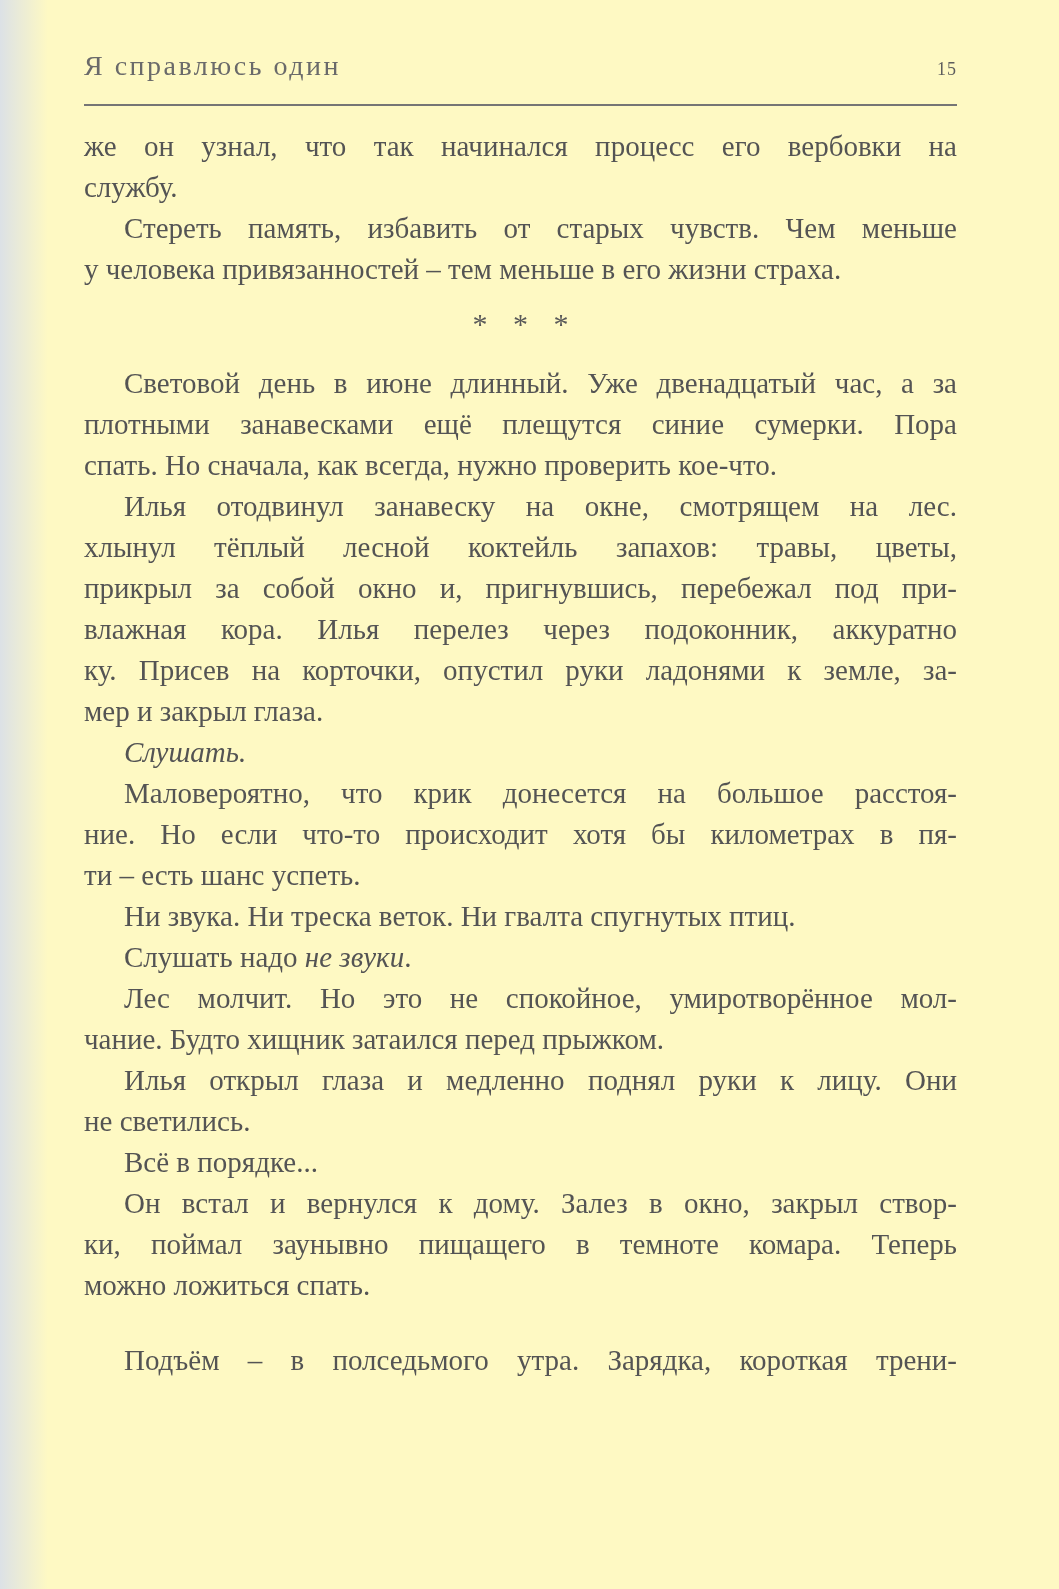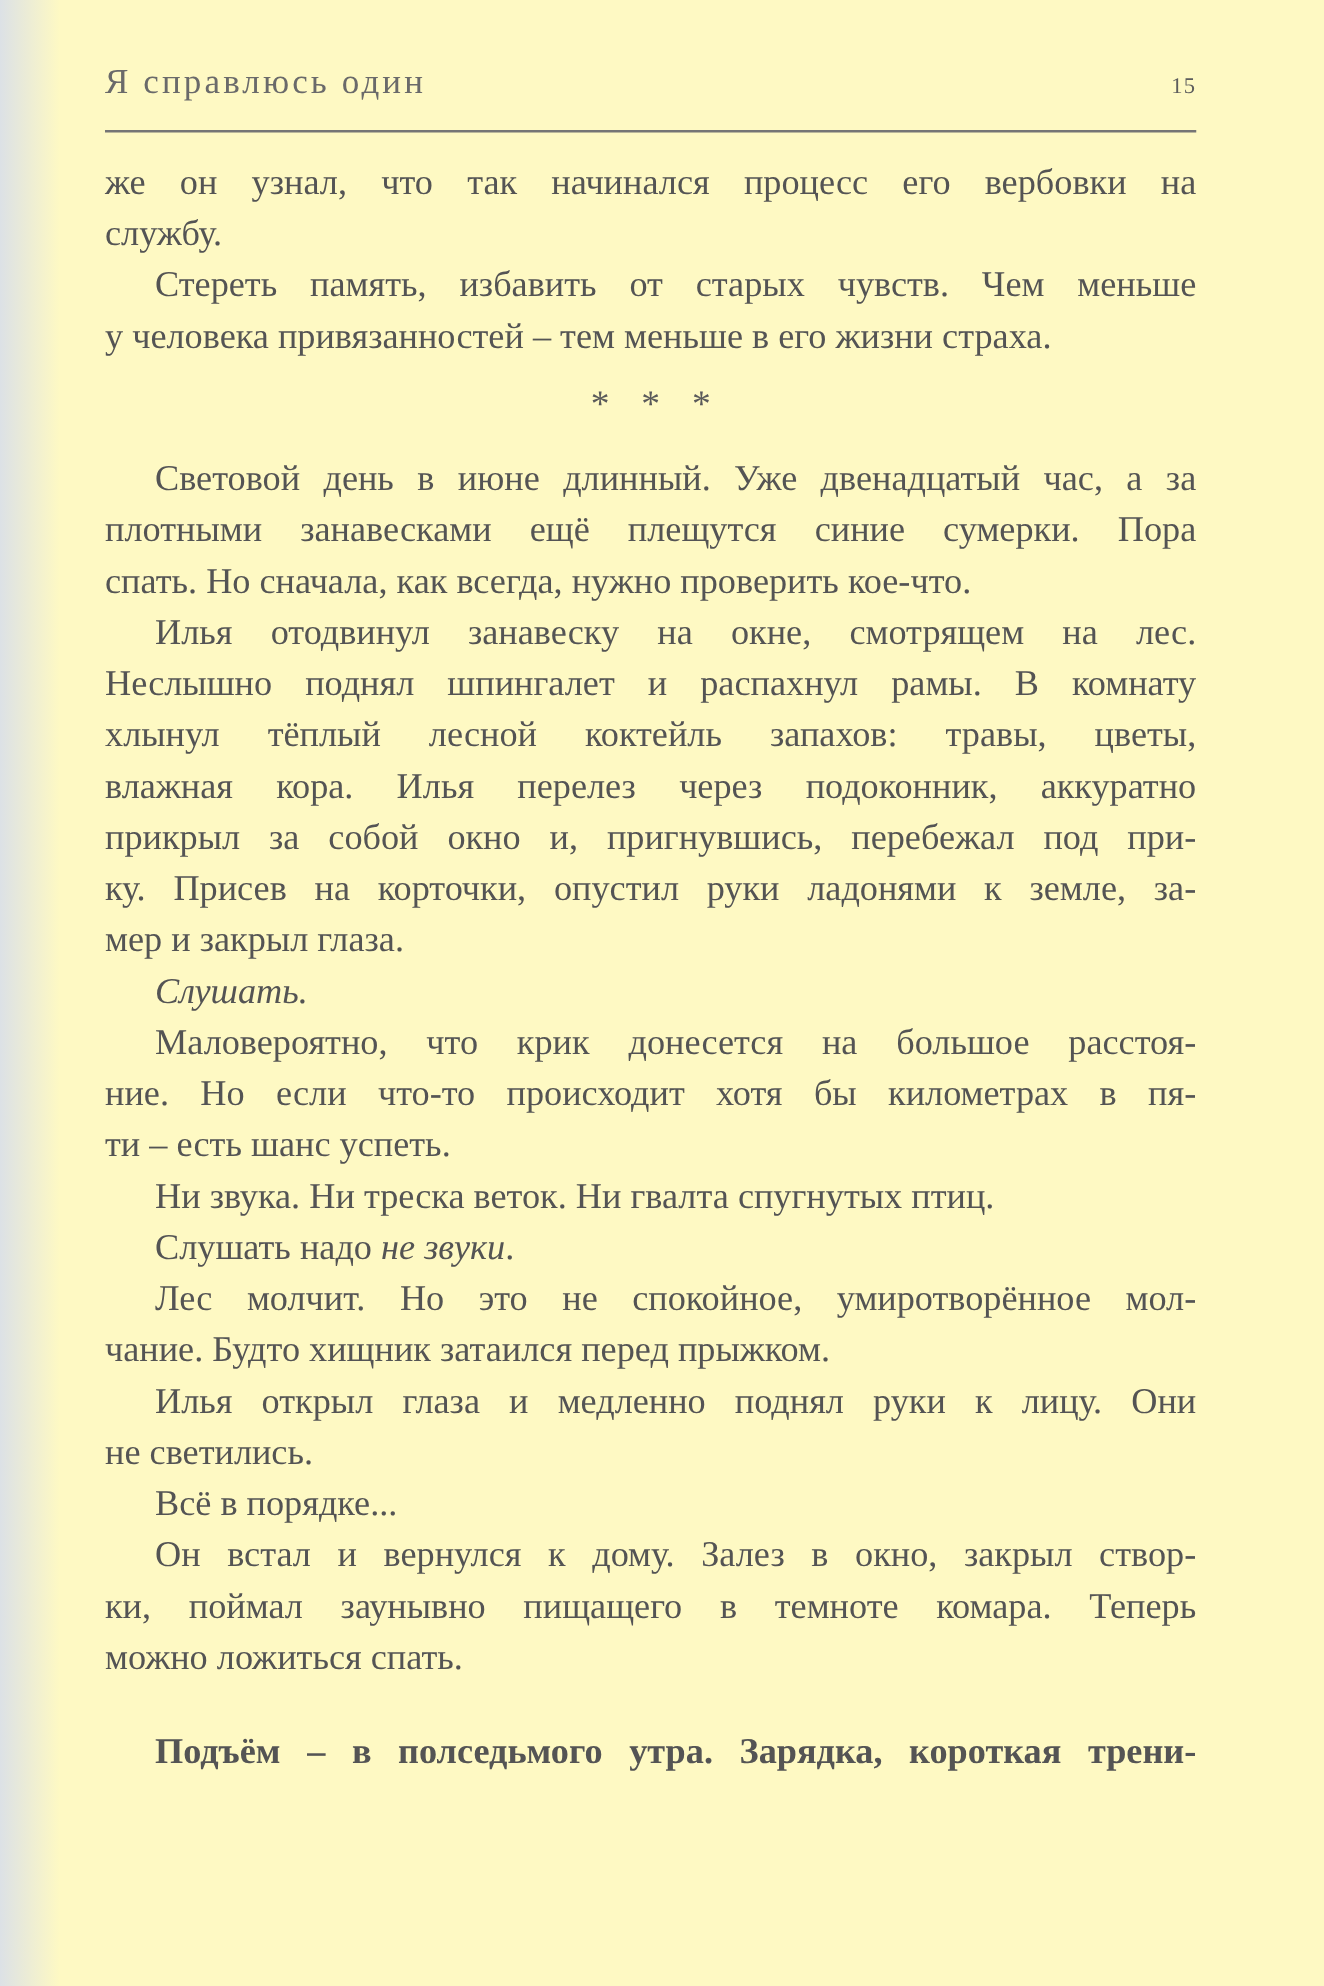--- a/index.html
+++ b/index.html
@@ -52,21 +52,21 @@
   }
   .body-col {
     position: absolute;
     top: 126px;
     left: 84px;
     width: 873px;
     font-size: 29px;
     line-height: 41px;
   }
   .para { margin: 0; }
-  .para.gap { margin-top: 34px; font-weight: bold; }
+  .para.gap { margin-top: 34px; }
   .line { text-align: left; }
   .line.just {
     text-align: justify;
     text-align-last: justify;
   }
   .line.indent { text-indent: 40px; }
   .it { font-style: italic; }
   .sep {
     text-align: center;
     margin: 13px 0 19px 0;
@@ -98,24 +98,23 @@
         <div class="line"><span>у человека привязанностей – тем меньше в его жизни страха.</span></div>
       </div>
       <div class="para sep">* * *</div>
       <div class="para">
         <div class="line just indent"><span>Световой день в июне длинный. Уже двенадцатый час, а за</span></div>
         <div class="line just"><span>плотными занавесками ещё плещутся синие сумерки. Пора</span></div>
         <div class="line"><span>спать. Но сначала, как всегда, нужно проверить кое-что.</span></div>
       </div>
       <div class="para">
         <div class="line just indent"><span>Илья отодвинул занавеску на окне, смотрящем на лес.</span></div>
-        <div class="line just"><span>Неслышно поднял шпингалет и распахнул рамы. В комнату</span></div>
         <div class="line just"><span>хлынул тёплый лесной коктейль запахов: травы, цветы,</span></div>
+        <div class="line just"><span>прикрыл за собой окно и, пригнувшись, перебежал под при-</span></div>
         <div class="line just"><span>влажная кора. Илья перелез через подоконник, аккуратно</span></div>
-        <div class="line just"><span>прикрыл за собой окно и, пригнувшись, перебежал под при-</span></div>
         <div class="line just"><span>ку. Присев на корточки, опустил руки ладонями к земле, за-</span></div>
         <div class="line"><span>мер и закрыл глаза.</span></div>
       </div>
       <div class="para">
         <div class="line indent"><span class="it">Слушать.</span></div>
       </div>
       <div class="para">
         <div class="line just indent"><span>Маловероятно, что крик донесется на большое расстоя-</span></div>
         <div class="line just"><span>ние. Но если что-то происходит хотя бы километрах в пя-</span></div>
         <div class="line"><span>ти – есть шанс успеть.</span></div>

